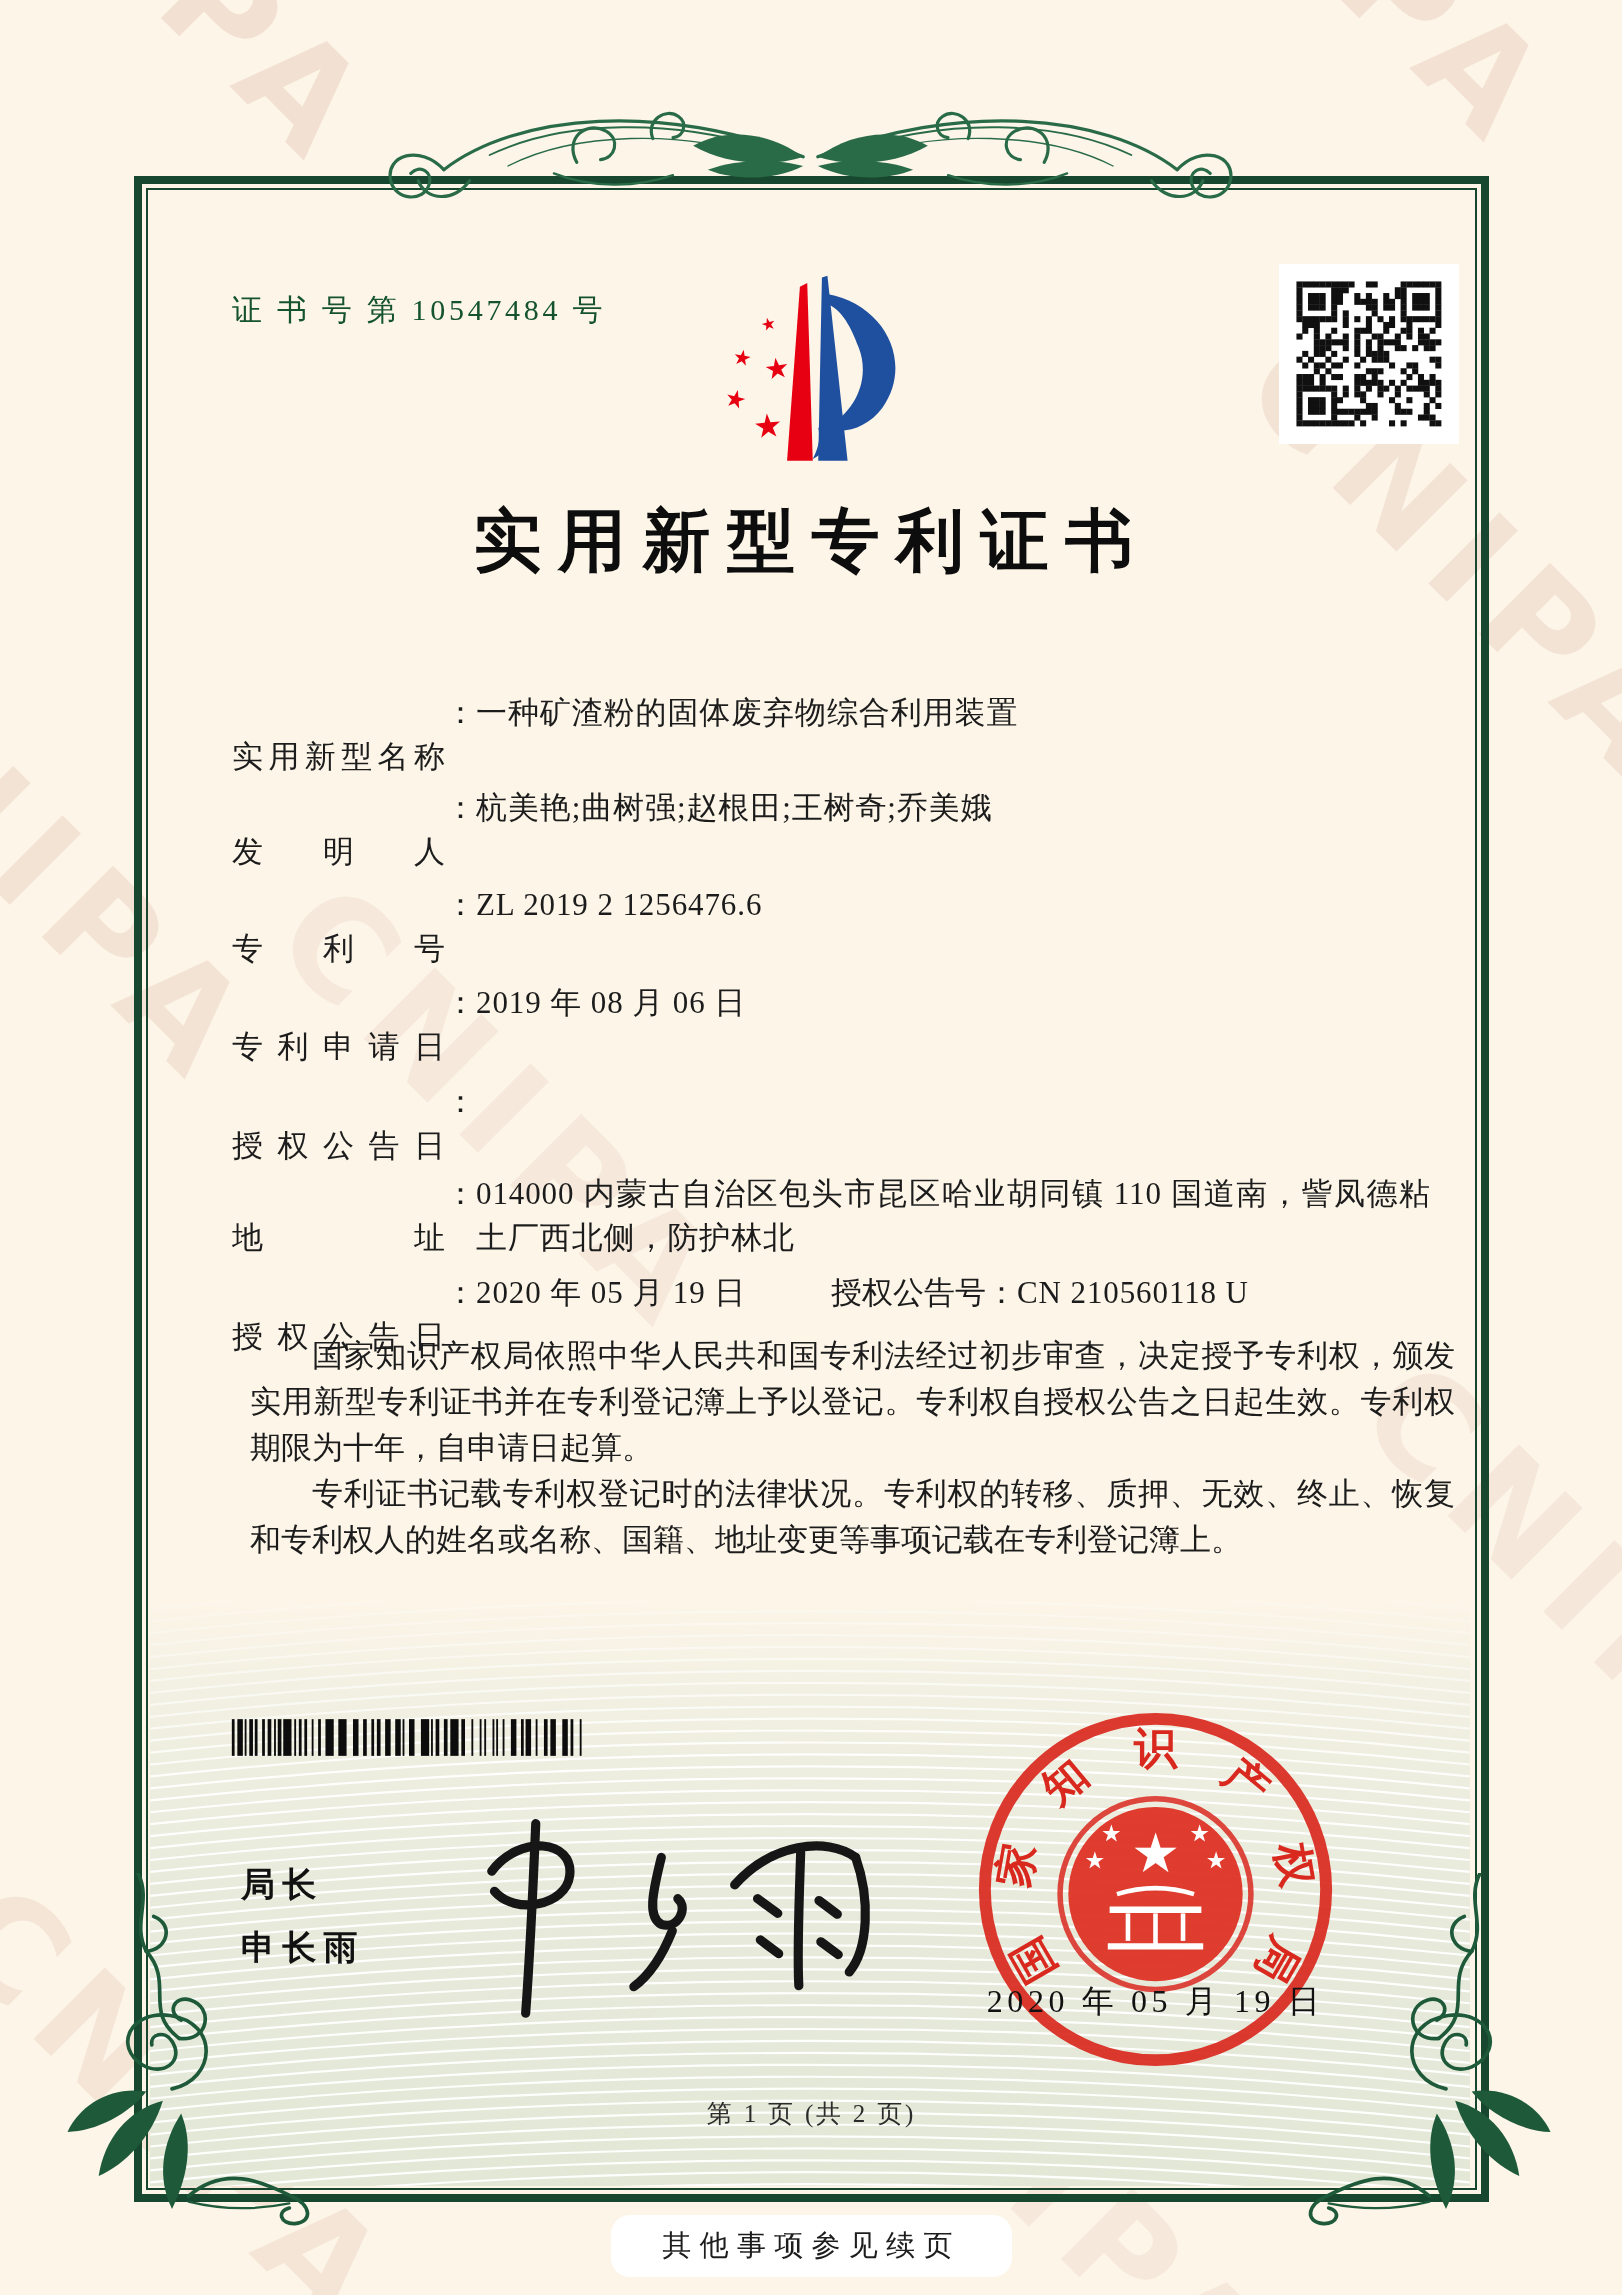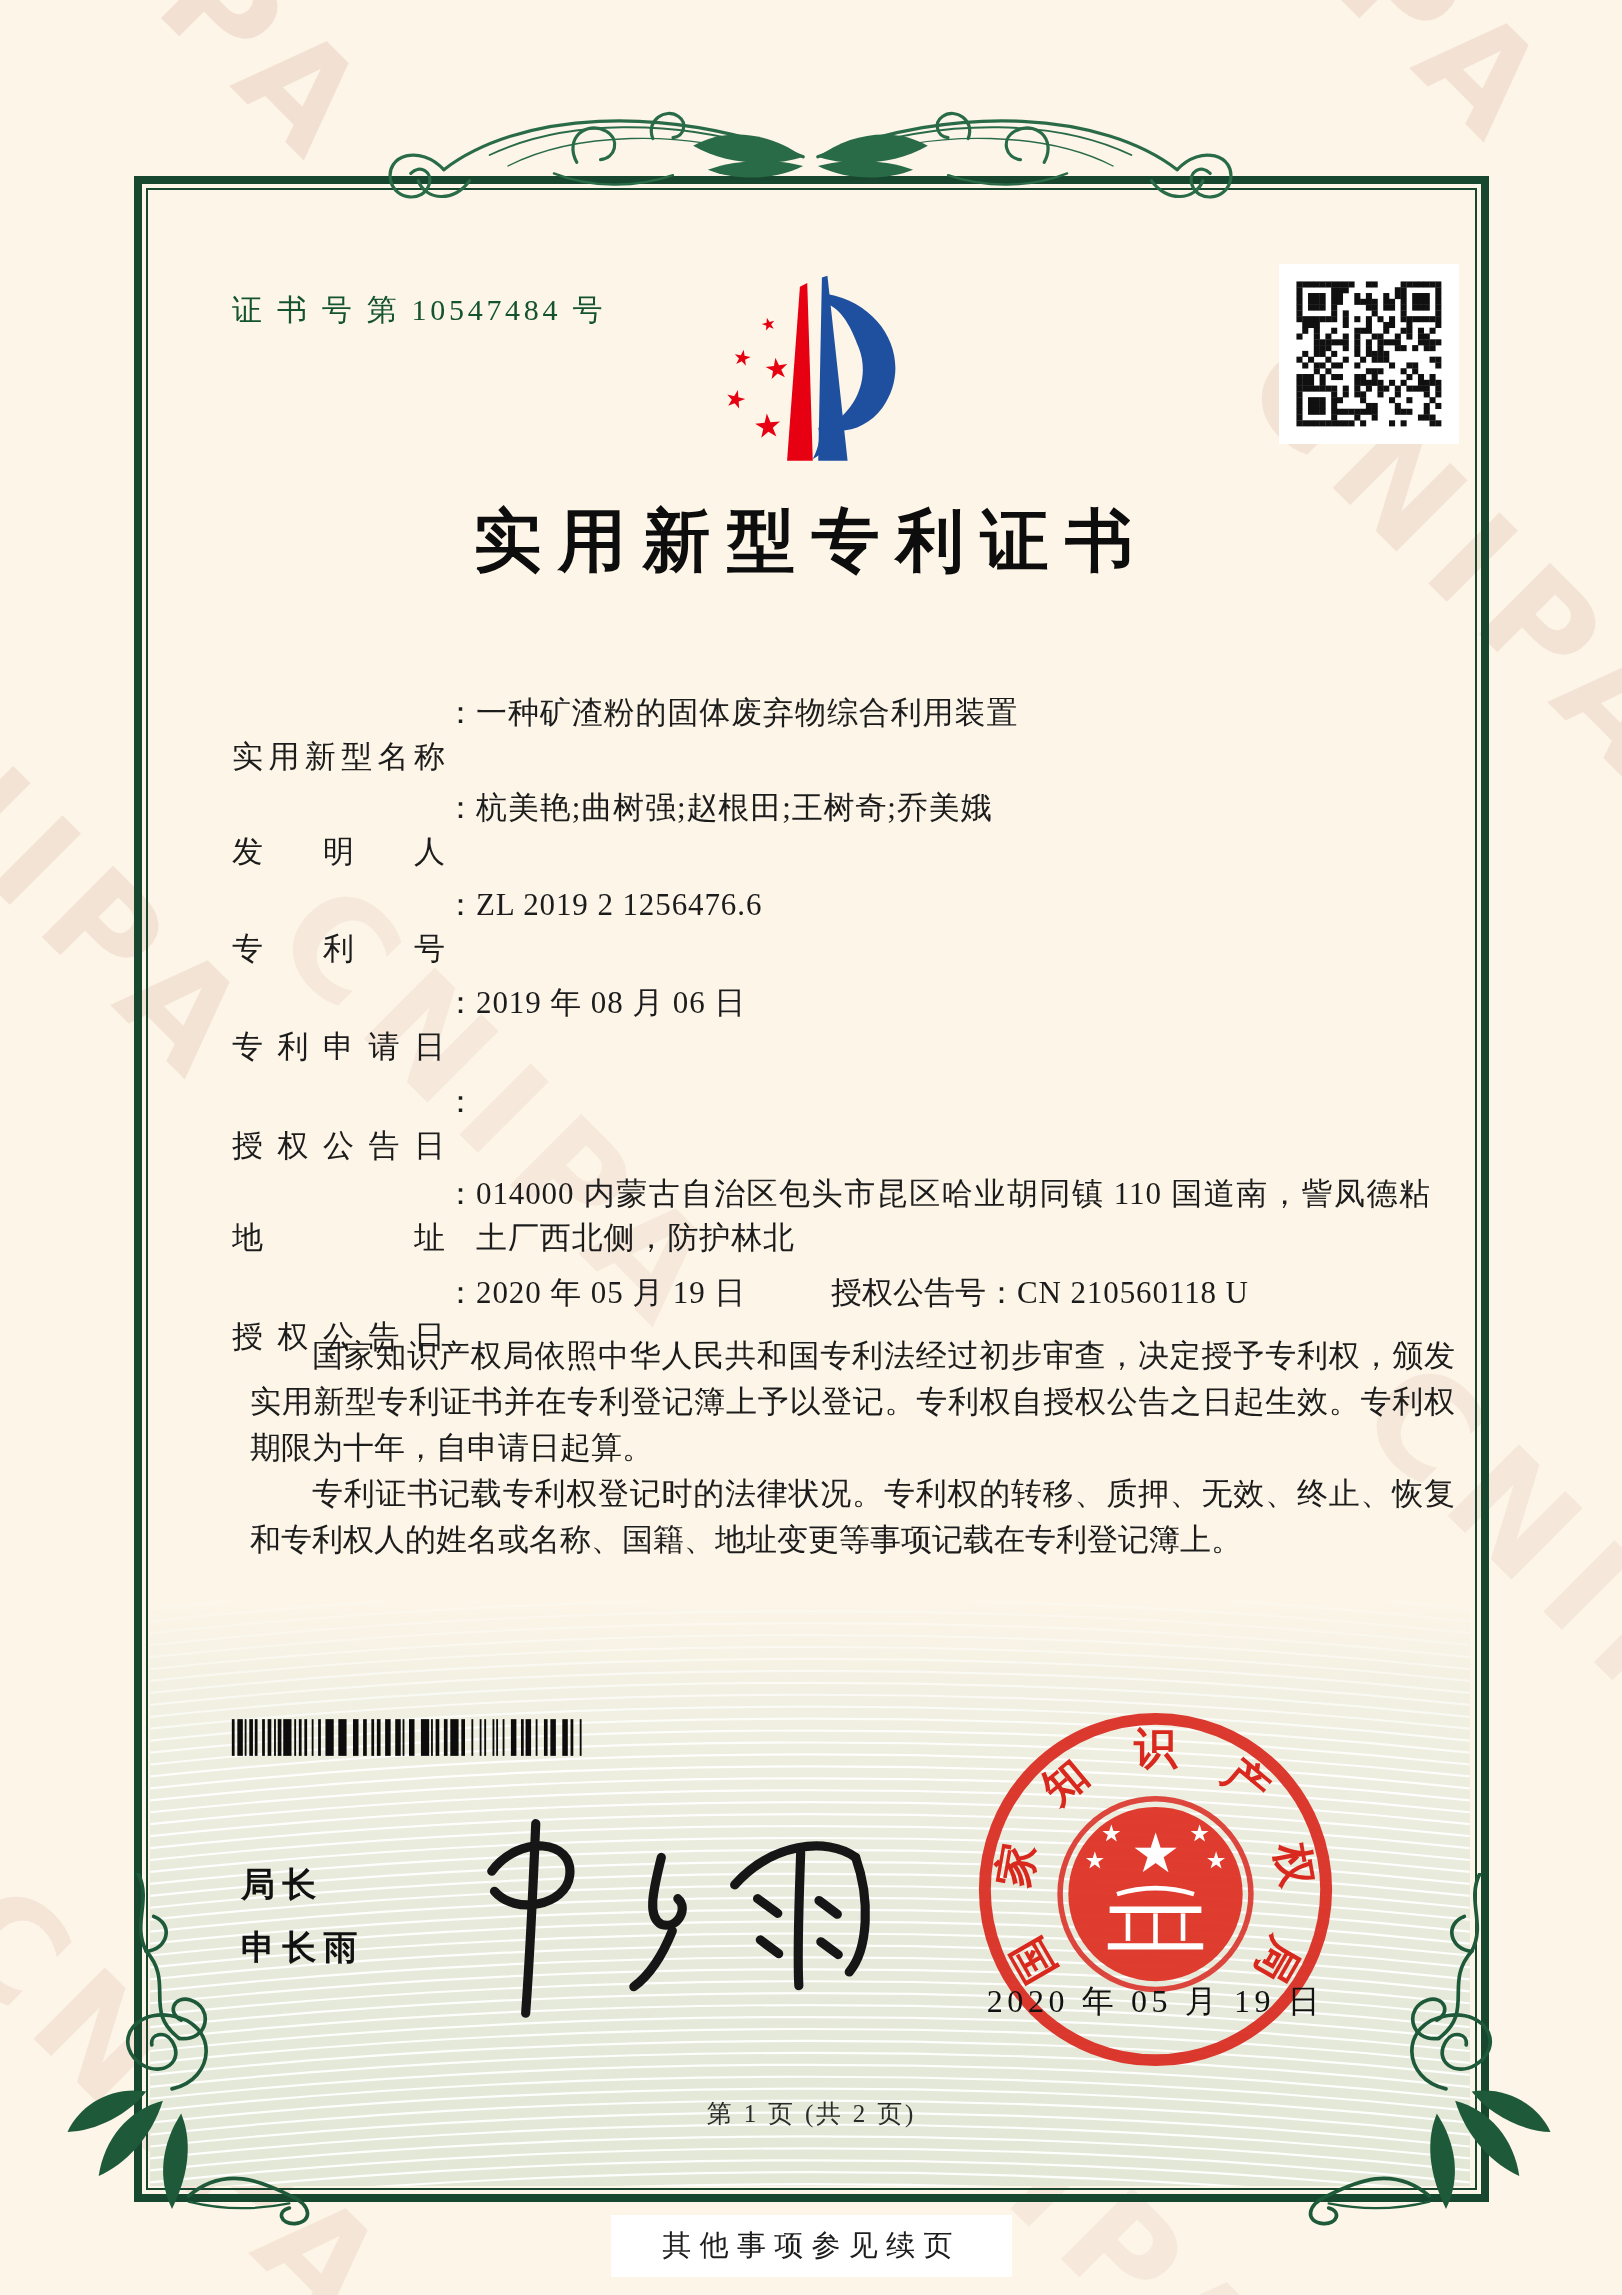--- a/index.html
+++ b/index.html
@@ -79,21 +79,21 @@
     position:absolute;left:972px;top:1980px;width:367px;text-align:center;
     font-size:32px;letter-spacing:4.6px;color:#111;
   }
   .page-info{
     position:absolute;left:0;right:0;top:2097px;text-align:center;
     font-size:25px;letter-spacing:2.8px;color:#2b2b2b;
   }
   .continuation-wrap{position:absolute;left:0;right:0;top:2215px;text-align:center;}
   .continuation{
     display:inline-block;background:#ffffff;padding:11px 51px;
-    font-size:29px;letter-spacing:8.3px;color:#1d1d1d;
+    font-size:29px;letter-spacing:8.3px;color:#1d1d1d;border-radius:19px;
   }
 </style>
 </head>
 <body>
 
 <div class="wm" style="left:-129px;top:-138px;opacity:.60">CNIPA</div>
 <div class="wm" style="left:1051px;top:-156px;opacity:.55">CNIPA</div>
 <div class="wm" style="left:1189px;top:478px;opacity:.50">CNIPA</div>
 <div class="wm" style="left:-248px;top:781px;opacity:.50">CNIPA</div>
 <div class="wm" style="left:220px;top:1029px;opacity:.32">CNIPA</div>

